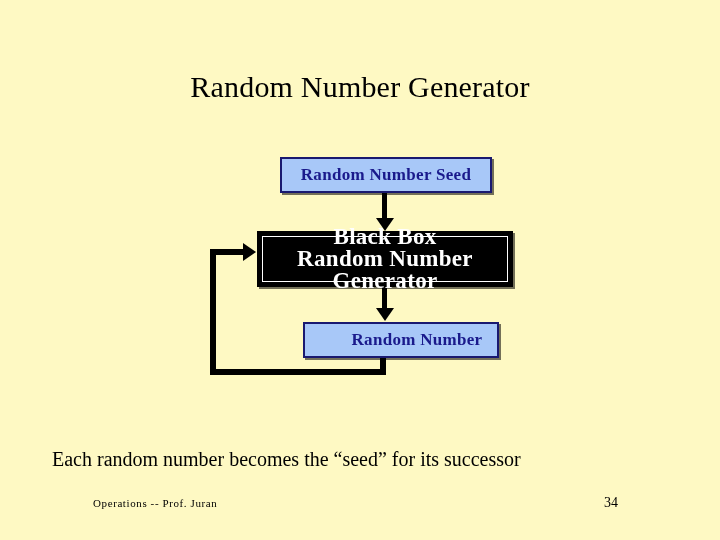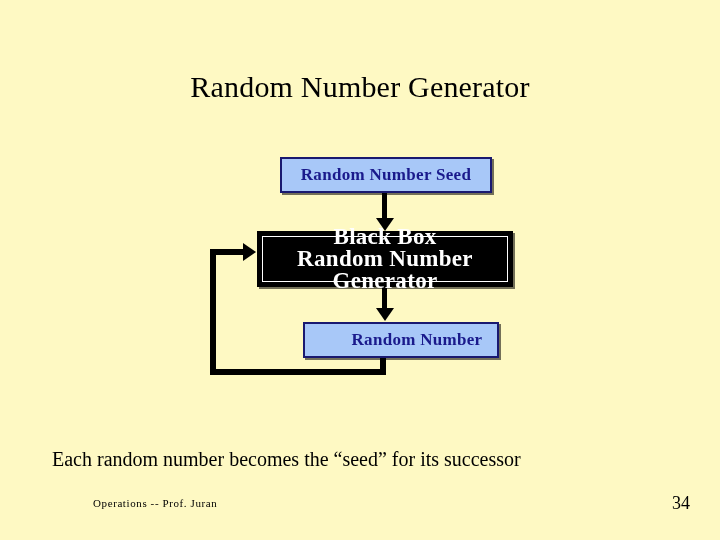--- a/index.html
+++ b/index.html
@@ -149,23 +149,23 @@
     position: absolute;
     left: 93px;
     top: 496px;
     font-size: 11px;
     line-height: 14px;
     letter-spacing: 0.6px;
     white-space: nowrap;
   }
   #footer-page {
     position: absolute;
-    left: 672px;
+    left: 604px;
     top: 495px;
-    font-size: 18px;
+    font-size: 14px;
     line-height: 16px;
     white-space: nowrap;
   }
 </style>
 </head>
 <body>
 
 <div id="slide">
 
   <h1 id="slide-title">Random Number Generator</h1>

